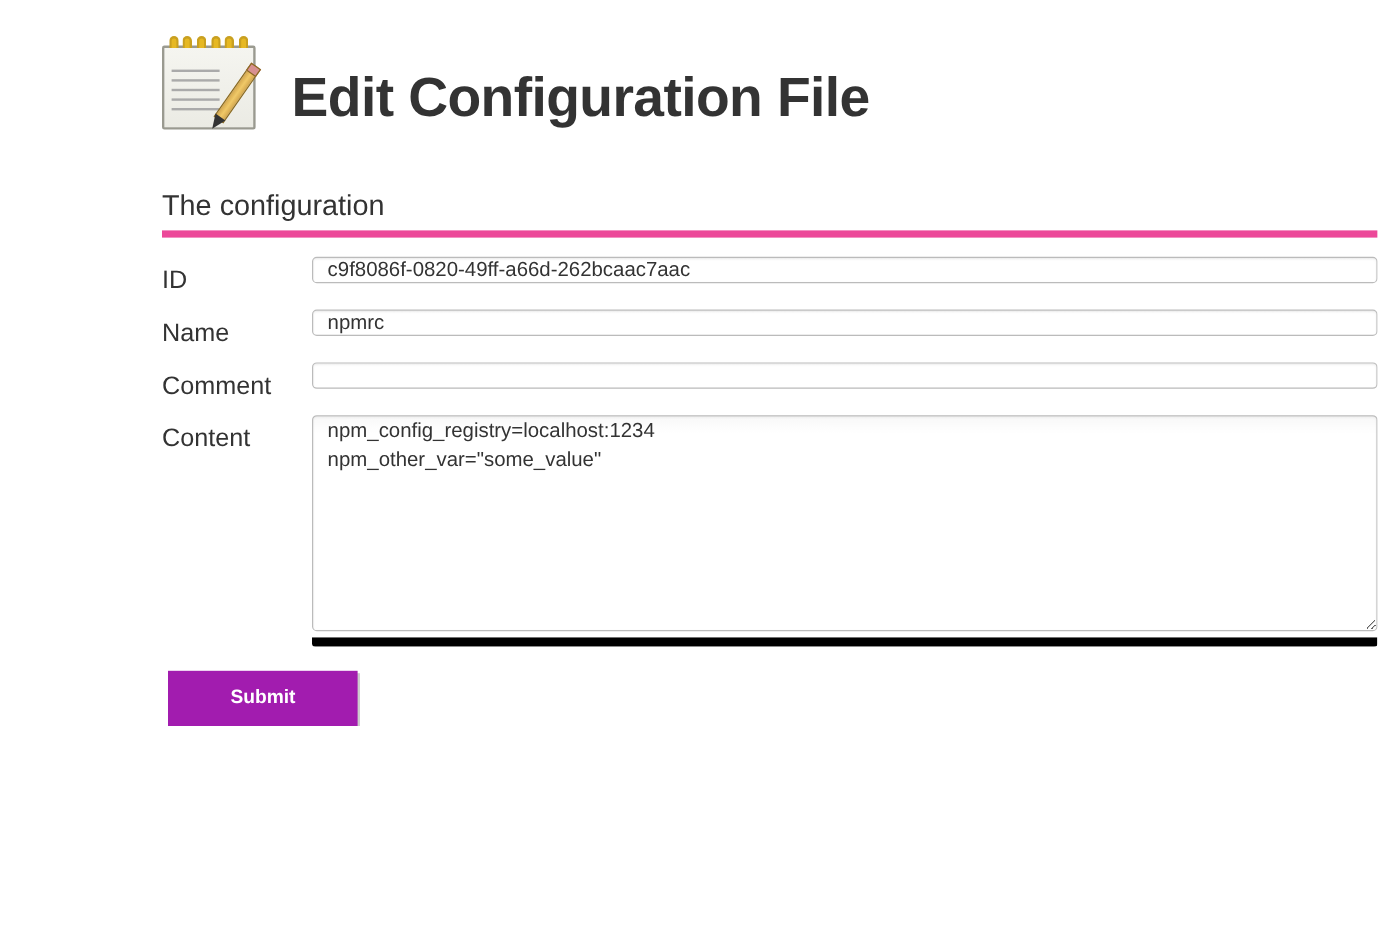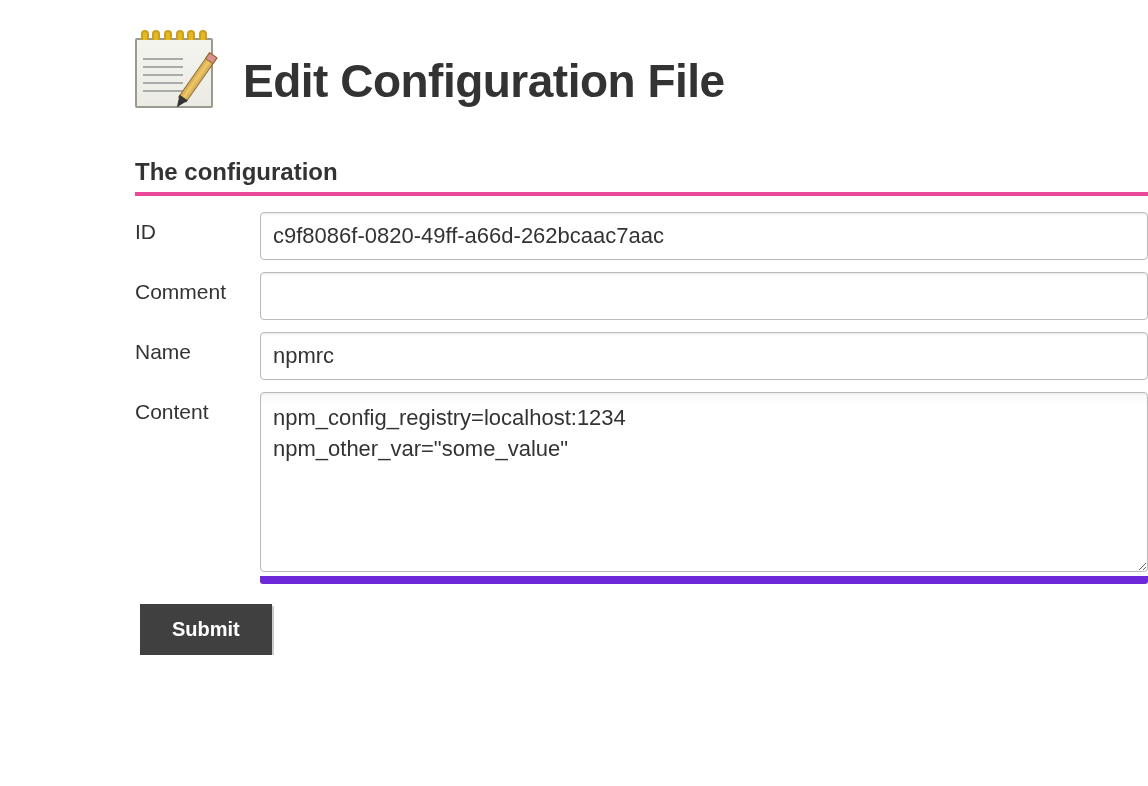--- a/index.html
+++ b/index.html
@@ -95,24 +95,24 @@
       border: 1px solid #8a6a20;
     }
     h1 {
       font-size: 46px;
       font-weight: 700;
       color: #333;
       letter-spacing: -0.5px;
     }
     .section-title {
       font-size: 24px;
-      font-weight: 700;
+      font-weight: 400;
       color: #333;
       padding-bottom: 6px;
-      border-bottom: 4px solid #ec4899;
+      border-bottom: 6px solid #ec4899;
       margin-bottom: 10px;
     }
     .form-table {
       width: 100%;
       border-collapse: collapse;
     }
     .form-table td {
       padding: 6px 0;
       vertical-align: top;
     }
@@ -122,46 +122,46 @@
       color: #333;
       padding-top: 14px;
       padding-right: 10px;
       margin-left: 24px;
     }
     .form-table td.input-cell {
       padding-right: 0;
     }
     input[type="text"], textarea {
       width: 100%;
-      font-size: 22px;
+      font-size: 17px;
       font-family: inherit;
-      padding: 10px 12px;
+      padding: 0 12px;
       border: 1px solid #bbb;
       border-radius: 4px;
       background: linear-gradient(to bottom, #f8f8f8 0%, #ffffff 8%);
       color: #333;
       box-shadow: inset 0 1px 2px rgba(0,0,0,0.06);
     }
     textarea {
       height: 180px;
       resize: vertical;
       line-height: 1.4;
     }
     .textarea-wrap {
-      border-bottom: 8px solid #6d28d9;
+      border-bottom: 8px solid #000000;
       border-radius: 0 0 3px 3px;
     }
     .submit-btn {
       display: inline-block;
       margin-top: 14px;
       margin-left: 5px;
-      padding: 14px 32px;
-      background: #404040;
+      padding: 14px 52px;
+      background: #a21caf;
       color: #fff;
-      font-size: 20px;
+      font-size: 16px;
       font-weight: 600;
       border: none;
       cursor: pointer;
       box-shadow: 2px 2px 0 rgba(0,0,0,0.2);
     }
   </style>
 </head>
 <body>
 
 
@@ -188,29 +188,29 @@
 
 <table class="form-table">
   <tbody>
       <tr>
     <td class="label-cell">ID</td>
     <td class="input-cell">
       <input type="text" value="c9f8086f-0820-49ff-a66d-262bcaac7aac" style="">
     </td>
   </tr>
   <tr>
+    <td class="label-cell">Name</td>
+    <td class="input-cell">
+      <input type="text" value="npmrc" style="">
+    </td>
+  </tr>
+  <tr>
     <td class="label-cell">Comment</td>
     <td class="input-cell">
       <input type="text" value="" style="">
-    </td>
-  </tr>
-  <tr>
-    <td class="label-cell">Name</td>
-    <td class="input-cell">
-      <input type="text" value="npmrc" style="">
     </td>
   </tr>
   <tr>
     <td class="label-cell">Content</td>
     <td class="input-cell">
       <div class="textarea-wrap">
         <textarea style="">npm_config_registry=localhost:1234
 npm_other_var="some_value"</textarea>
       </div>
     </td>

